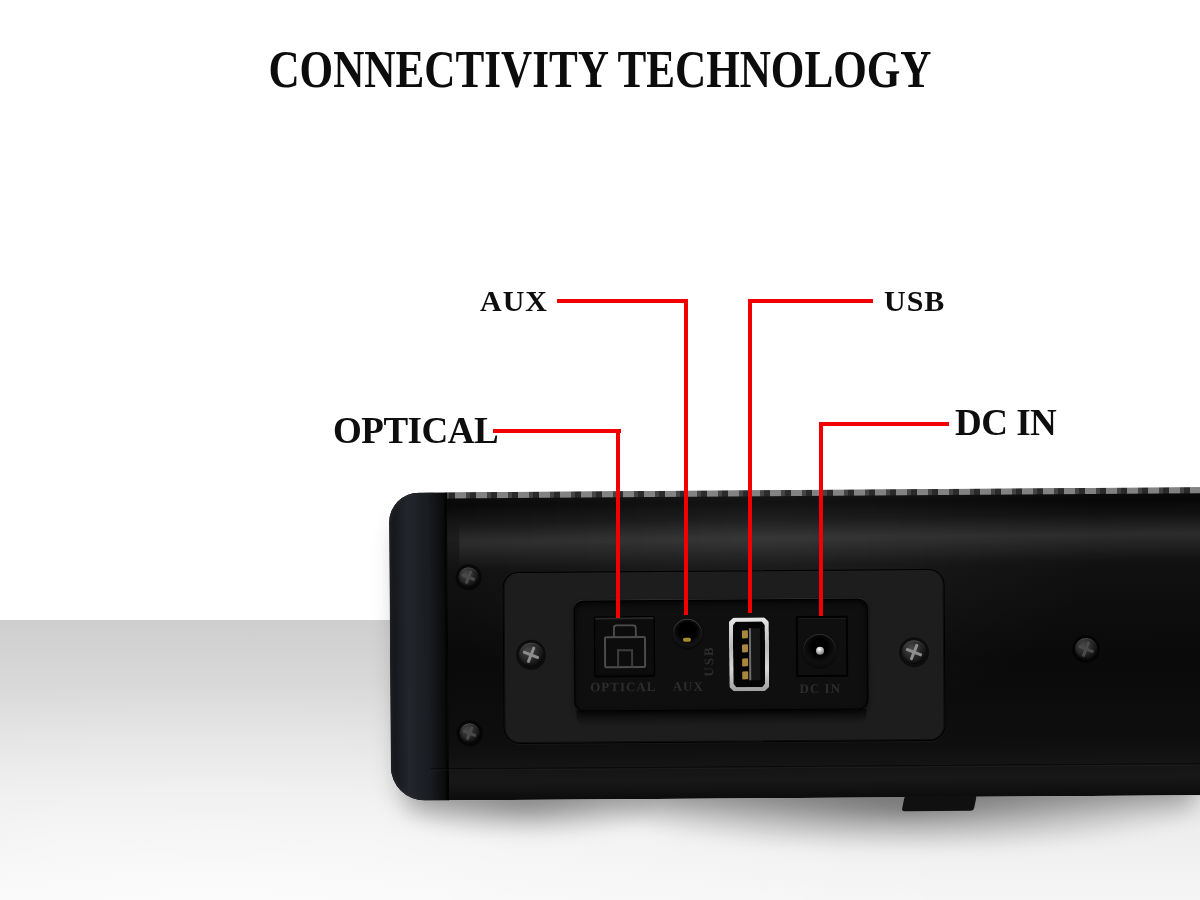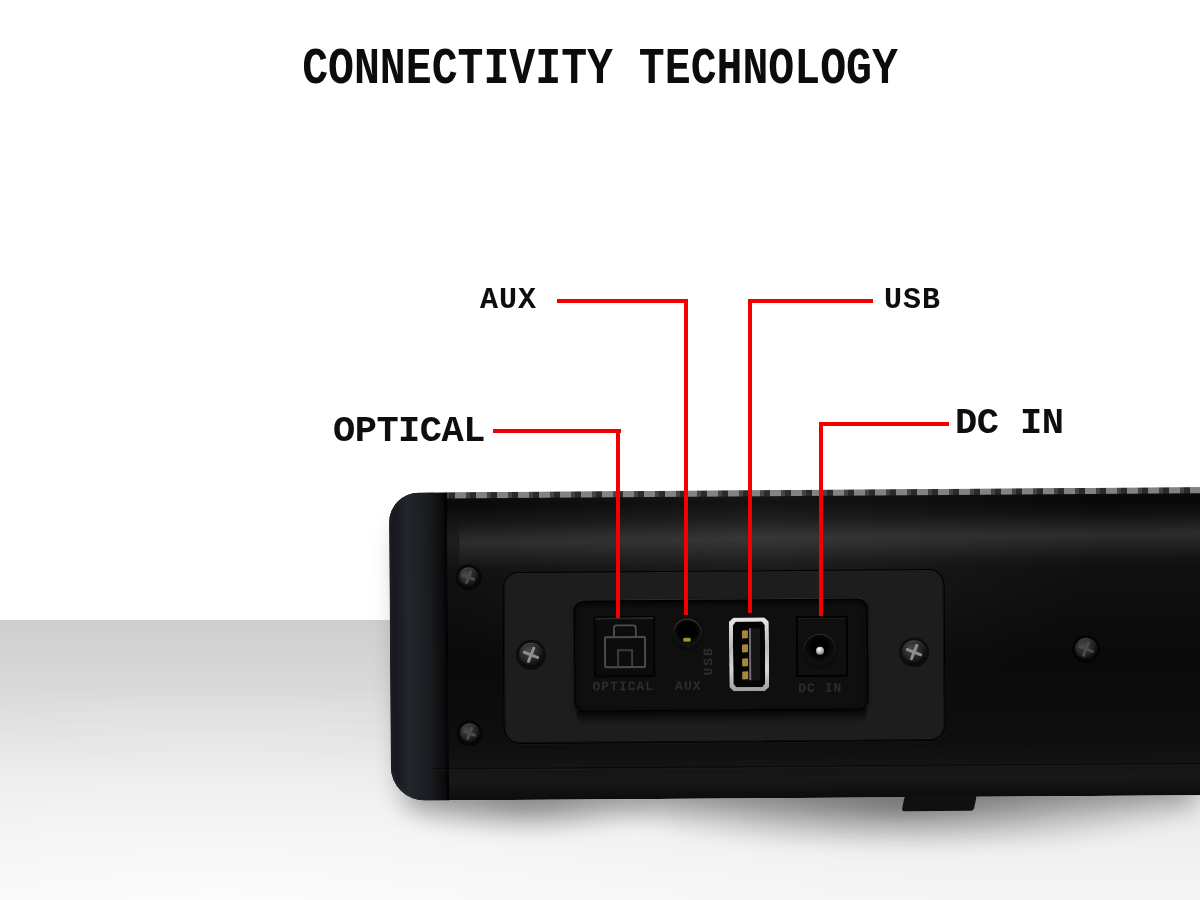--- a/index.html
+++ b/index.html
@@ -1,18 +1,18 @@
 <!DOCTYPE html>
 <html><head>
 <meta charset="utf-8">
 <style>
   html,body{margin:0;padding:0;}
   .stage{
     position:relative;width:1200px;height:900px;background:#ffffff;
-    overflow:hidden;font-family:Liberation Mono, monospace;
+    overflow:hidden;font-family:Liberation Serif, serif;
   }
 
   
   .floor{
     position:absolute;left:0;top:620px;width:1200px;height:280px;
     background:linear-gradient(180deg,#cecece 0%,#dbdbdb 28%,#eaeaea 62%,#f5f5f5 100%);
   }
   .floor::after{
     content:"";position:absolute;inset:0;
     background:radial-gradient(ellipse at 18% 100%, rgba(255,255,255,.65), rgba(255,255,255,0) 55%);

